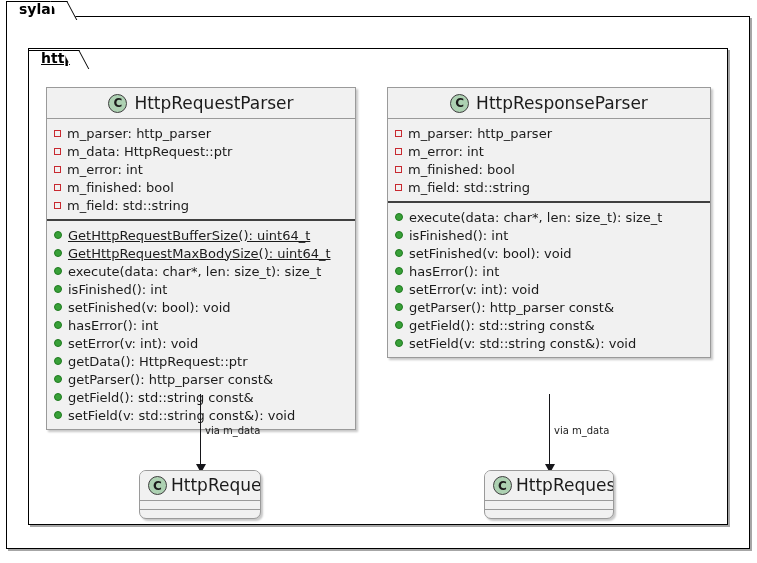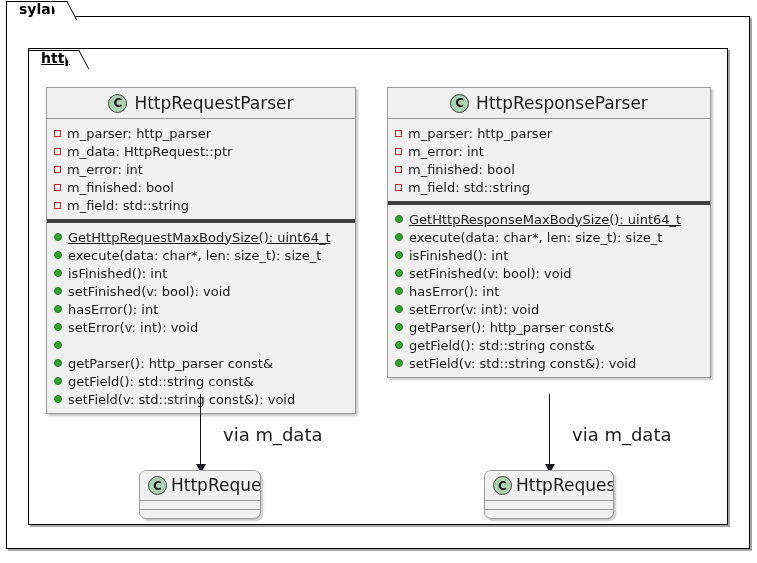--- a/index.html
+++ b/index.html
@@ -82,21 +82,21 @@
     background: #f1f1f1;
   }
   .klass-title {
     font-size: 17px;
     color: #1b1b1b;
     line-height: 1;
     white-space: nowrap;
   }
   .compartment {
     padding: 5px 0 5px 0;
-    border-bottom: 4px solid #404040;
+    border-bottom: 2px solid #404040;
     background: #f1f1f1;
   }
   .compartment:last-child { border-bottom: none; }
 
   .member {
     display: flex;
     align-items: center;
     height: 18px;
     padding-left: 7px;
     font-size: 13px;
@@ -177,25 +177,24 @@
   .arrow-head {
     position: absolute;
     width: 0;
     height: 0;
     border-left: 5px solid transparent;
     border-right: 5px solid transparent;
     border-top: 9px solid #16161a;
   }
   .arrow-label {
     position: absolute;
-    font-size: 18px;
+    font-size: 10px;
     color: #1b1b1b;
     white-space: nowrap;
     line-height: 1;
-    margin-left: 18px;
   }
 </style>
 </head>
 <body>
 
 <div id="canvas">
 
   <div class="pkg pkg-outer"></div>
   <div class="pkg-tab tab-sylar">
     <span>sylar</span>
@@ -229,20 +228,24 @@
           <span class="member-text">m_finished: bool</span>
         </div>
       <div class="member">
           <span class="vis vis-private"></span>
           <span class="member-text">m_field: std::string</span>
         </div>
     </div>
     <div class="compartment">
       <div class="member">
           <span class="vis vis-public"></span>
+          <span class="member-text static">GetHttpRequestBufferSize(): uint64_t</span>
+        </div>
+      <div class="member">
+          <span class="vis vis-public"></span>
           <span class="member-text static">GetHttpRequestMaxBodySize(): uint64_t</span>
         </div>
       <div class="member">
           <span class="vis vis-public"></span>
           <span class="member-text">execute(data: char*, len: size_t): size_t</span>
         </div>
       <div class="member">
           <span class="vis vis-public"></span>
           <span class="member-text">isFinished(): int</span>
         </div>
@@ -253,20 +256,21 @@
       <div class="member">
           <span class="vis vis-public"></span>
           <span class="member-text">hasError(): int</span>
         </div>
       <div class="member">
           <span class="vis vis-public"></span>
           <span class="member-text">setError(v: int): void</span>
         </div>
       <div class="member">
           <span class="vis vis-public"></span>
+          <span class="member-text">getData(): HttpRequest::ptr</span>
         </div>
       <div class="member">
           <span class="vis vis-public"></span>
           <span class="member-text">getParser(): http_parser const&amp;</span>
         </div>
       <div class="member">
           <span class="vis vis-public"></span>
           <span class="member-text">getField(): std::string const&amp;</span>
         </div>
       <div class="member">
@@ -295,24 +299,20 @@
           <span class="member-text">m_finished: bool</span>
         </div>
       <div class="member">
           <span class="vis vis-private"></span>
           <span class="member-text">m_field: std::string</span>
         </div>
     </div>
     <div class="compartment">
       <div class="member">
           <span class="vis vis-public"></span>
-          <span class="member-text static">GetHttpResponseMaxBodySize(): uint64_t</span>
-        </div>
-      <div class="member">
-          <span class="vis vis-public"></span>
           <span class="member-text">execute(data: char*, len: size_t): size_t</span>
         </div>
       <div class="member">
           <span class="vis vis-public"></span>
           <span class="member-text">isFinished(): int</span>
         </div>
       <div class="member">
           <span class="vis vis-public"></span>
           <span class="member-text">setFinished(v: bool): void</span>
         </div>

